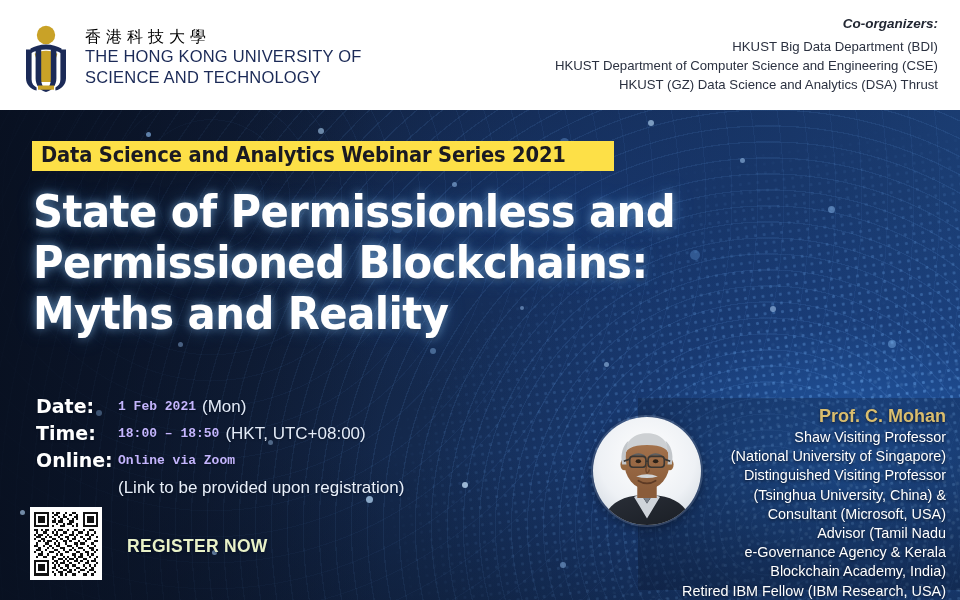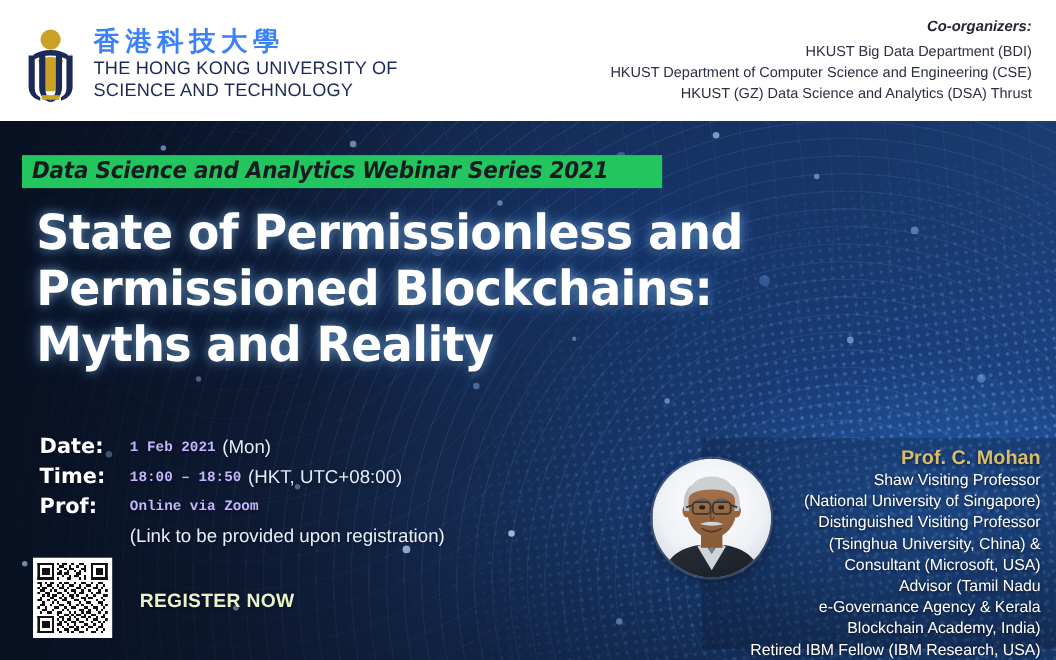--- a/index.html
+++ b/index.html
@@ -27,21 +27,21 @@
 
   .brand {
     position:absolute; left:18px; top:24px;
     display:flex; align-items:center; gap:11px;
   }
 
   .logo-mark { width:56px; height:68px; display:block; flex:none; }
 
   .brand-text { display:flex; flex-direction:column; }
   .brand-cn {
-    font-size:24px; font-weight:700; color:#3b82f6;
+    font-size:16px; font-weight:400; color:#000000;
     letter-spacing:5px; line-height:1.15;
     font-family:"DejaVu Sans", sans-serif;
   }
   .brand-en {
     font-size:16.5px; font-weight:400; color:#1b2a57;
     line-height:1.26; letter-spacing:0.2px;
     font-family:"Liberation Sans", sans-serif;
   }
 
   .coorg {
@@ -110,25 +110,24 @@
   .bg-vignette {
     background:
       linear-gradient(90deg, rgba(8,16,32,0.92) 0%, rgba(8,16,32,0.55) 16%, rgba(8,16,32,0) 40%),
       linear-gradient(0deg, rgba(8,16,32,0.35) 0%, rgba(8,16,32,0) 30%);
   }
 
   .bokeh { position:absolute; border-radius:50%; pointer-events:none; }
 
   
   .series-banner {
-    position:absolute; left:20px; top:31px;
+    position:absolute; left:32px; top:31px;
     padding:3px 9px 5px 9px;
-    background:#22c55e;
+    background:#fde047;
     z-index:6;
-    font-style:italic;
   }
   .series-banner span {
     display:block;
     font-family:"DejaVu Sans", sans-serif;
     font-weight:700; font-size:21px;
     color:#1a1a22; letter-spacing:-0.2px;
     line-height:1.06;
     transform:scaleX(0.93);
     transform-origin:left center;
     white-space:nowrap;
@@ -331,21 +330,21 @@
         <div class="detail-label">Date:</div>
         <div class="detail-value">1 Feb 2021</div>
         <div class="detail-note">(Mon)</div>
       </div>
       <div class="detail-row">
         <div class="detail-label">Time:</div>
         <div class="detail-value">18:00 – 18:50</div>
         <div class="detail-note">(HKT, UTC+08:00)</div>
       </div>
       <div class="detail-row">
-        <div class="detail-label">Prof:</div>
+        <div class="detail-label">Online:</div>
         <div class="detail-value">Online via Zoom</div>
       </div>
       <div class="detail-sub">(Link to be provided upon registration)</div>
     </div>
 
     <div class="speaker-panel"></div>
 
   </div>
 
   <div class="qr-box">

